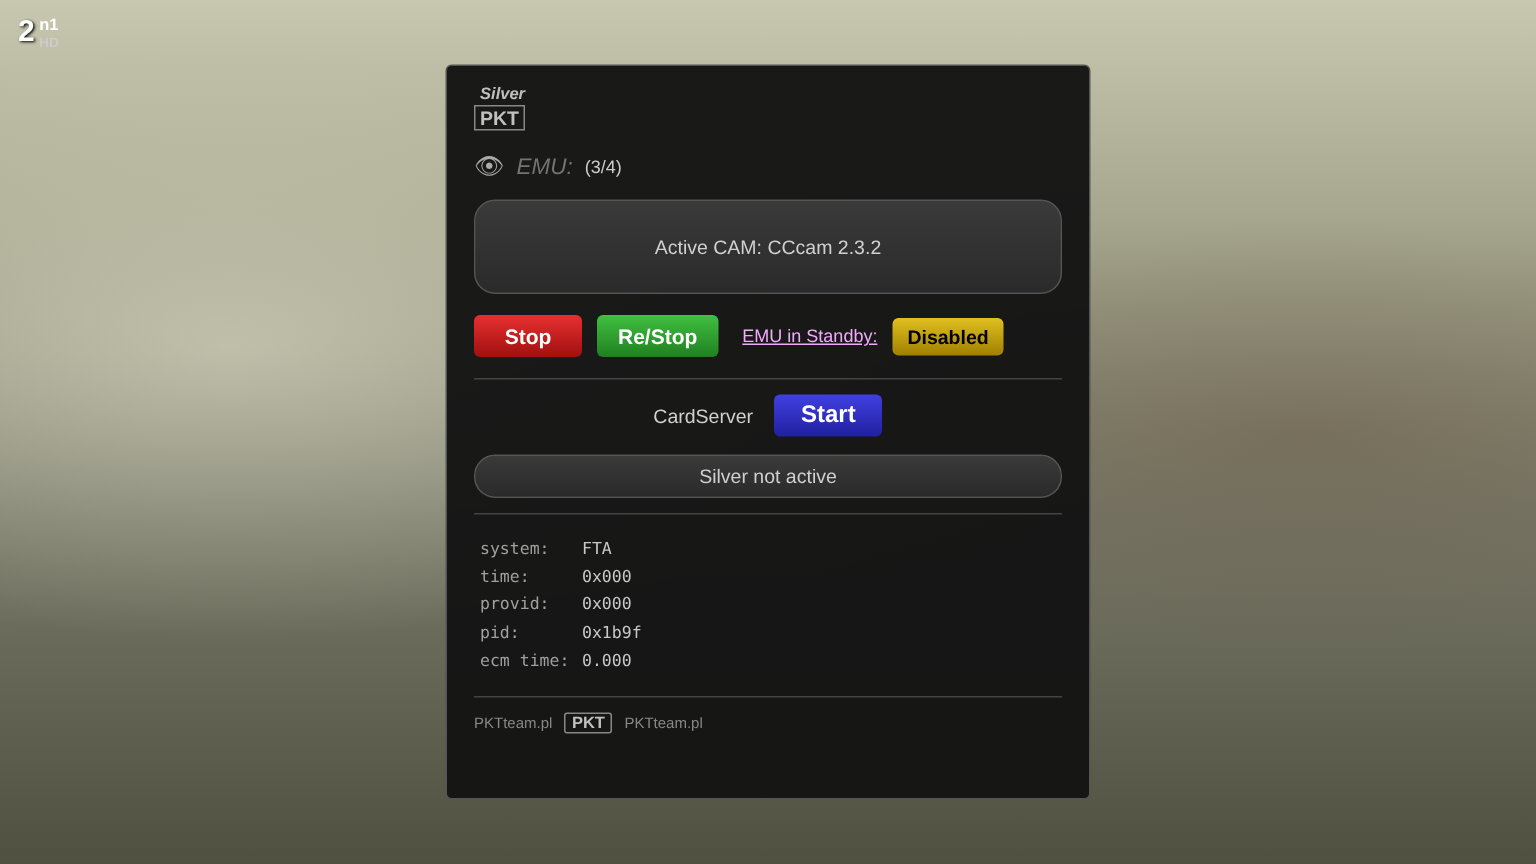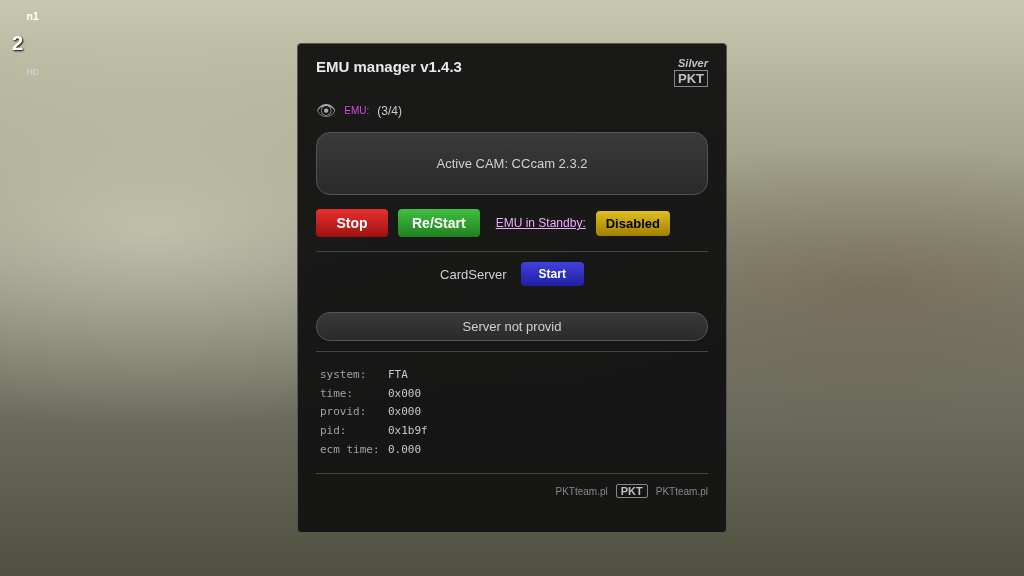--- a/index.html
+++ b/index.html
@@ -85,23 +85,24 @@
       gap: 8px;
     }
 
     .eye-icon {
       color: #aaa;
       font-size: 16px;
       flex-shrink: 0;
     }
 
     .emu-label {
-      color: #d946ef;
-      font-size: 10px;
+      color: #737373;
+      font-size: 15px;
       flex-shrink: 0;
+      font-style: italic;
     }
 
     .emu-value {
       background: transparent;
       border: none;
       border-bottom: 1px solid #ccc;
       color: #fff;
       font-size: 13px;
       flex: 1;
       outline: none;
@@ -182,34 +183,34 @@
       border-top: 1px solid #444;
       margin: 10px 0;
     }
 
     
     .cardserver-row {
       display: flex;
       align-items: center;
       justify-content: center;
       gap: 14px;
-      margin-bottom: 26px;
+      margin-bottom: 12px;
     }
 
     .cardserver-label {
       color: #d0d0d0;
       font-size: 13px;
     }
 
     .btn-start {
       background: linear-gradient(to bottom, #4040e0, #2020a0);
       border: none;
       border-radius: 4px;
       color: #fff;
-      font-size: 12px;
+      font-size: 16px;
       font-weight: bold;
       padding: 5px 18px;
       cursor: pointer;
     }
 
     
     .server-status-bar {
       background: linear-gradient(to bottom, #3a3a3a, #2a2a2a);
       border: 1px solid #555;
       border-radius: 14px;
@@ -243,21 +244,21 @@
 
     .info-val {
       color: #c8c8c8;
     }
 
     
     .footer {
       border-top: 1px solid #444;
       padding-top: 10px;
       display: flex;
-      justify-content: flex-end;
+      justify-content: flex-start;
       align-items: center;
       gap: 8px;
     }
 
     .footer-text {
       color: #888;
       font-size: 10px;
     }
 
     .footer-logo {
@@ -296,72 +297,70 @@
     .tv-logo-n1 {
       font-size: 11px;
       color: #fff;
       font-weight: bold;
     }
 
     .tv-logo-hd {
       font-size: 9px;
       color: #ccc;
       font-weight: bold;
-      margin-top: 45px;
     }
   </style>
 </head>
 <body>
 
 <div class="bg-scene"></div>
 
 <div class="tv-logo">
   <span class="tv-logo-2">2</span>
   <div>
     <div class="tv-logo-n1">n1</div>
     <div class="tv-logo-hd">HD</div>
   </div>
 </div>
 
 <div class="emu-window">
 
   <div class="title-bar">
-    <span class="title-text">EMU manager v1.4.3</span>
     <div class="logo-silver-pkt">
       <span class="logo-silver">Silver</span>
       <span class="logo-pkt">PKT</span>
     </div>
   </div>
 
   <div class="emu-row">
     <span class="eye-icon">👁</span>
     <span class="emu-label">EMU:</span>
     <span class="emu-counter">(3/4)</span>
   </div>
 
   <div class="active-cam-bar">
     <span>Active CAM: CCcam 2.3.2</span>
   </div>
 
   <div class="controls-row">
     <button class="btn-stop">Stop</button>
-    <button class="btn-restart">Re/Start</button>
+    <button class="btn-restart">Re/Stop</button>
     <span class="standby-label">EMU in Standby:</span>
     <button class="btn-disabled">Disabled</button>
   </div>
 
   <hr class="separator">
 
   <div class="cardserver-row">
     <span class="cardserver-label">CardServer</span>
     <button class="btn-start">Start</button>
   </div>
 
   <div class="server-status-bar">
-    <span>Server not provid</span>
+    <span>Silver not active</span>
   </div>
 
   <hr class="separator">
 
   <div class="info-block" id="info-block">
   <div class="info-row">
         <span class="info-key">system:</span>
         <span class="info-val">FTA</span>
       </div>
       <div class="info-row">

